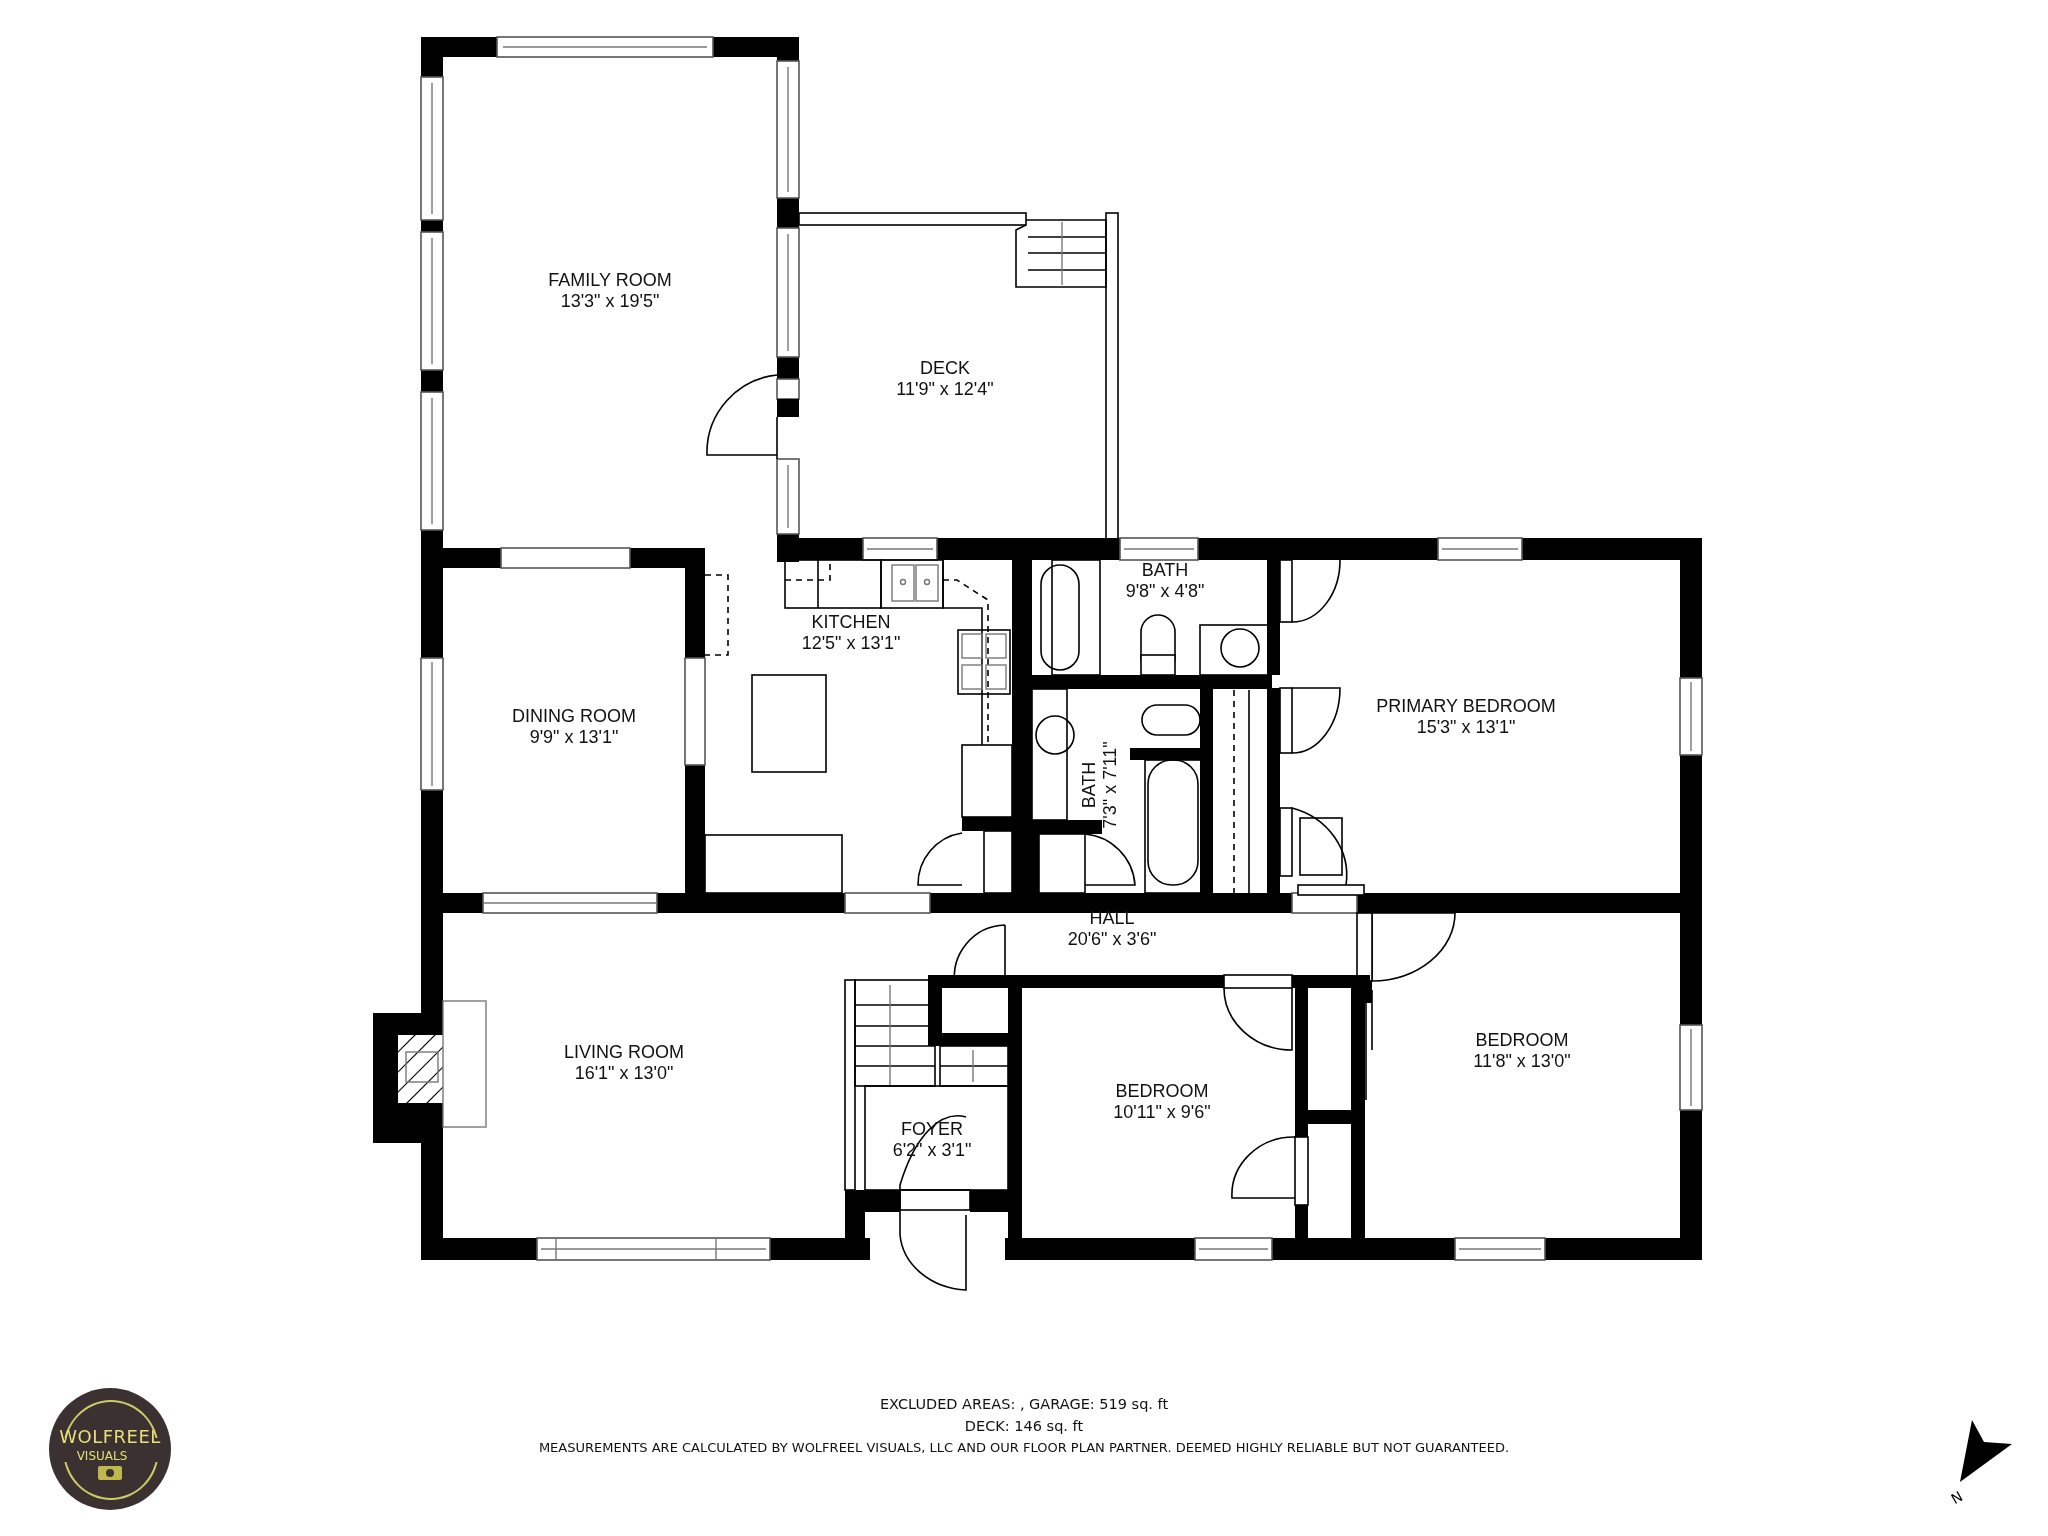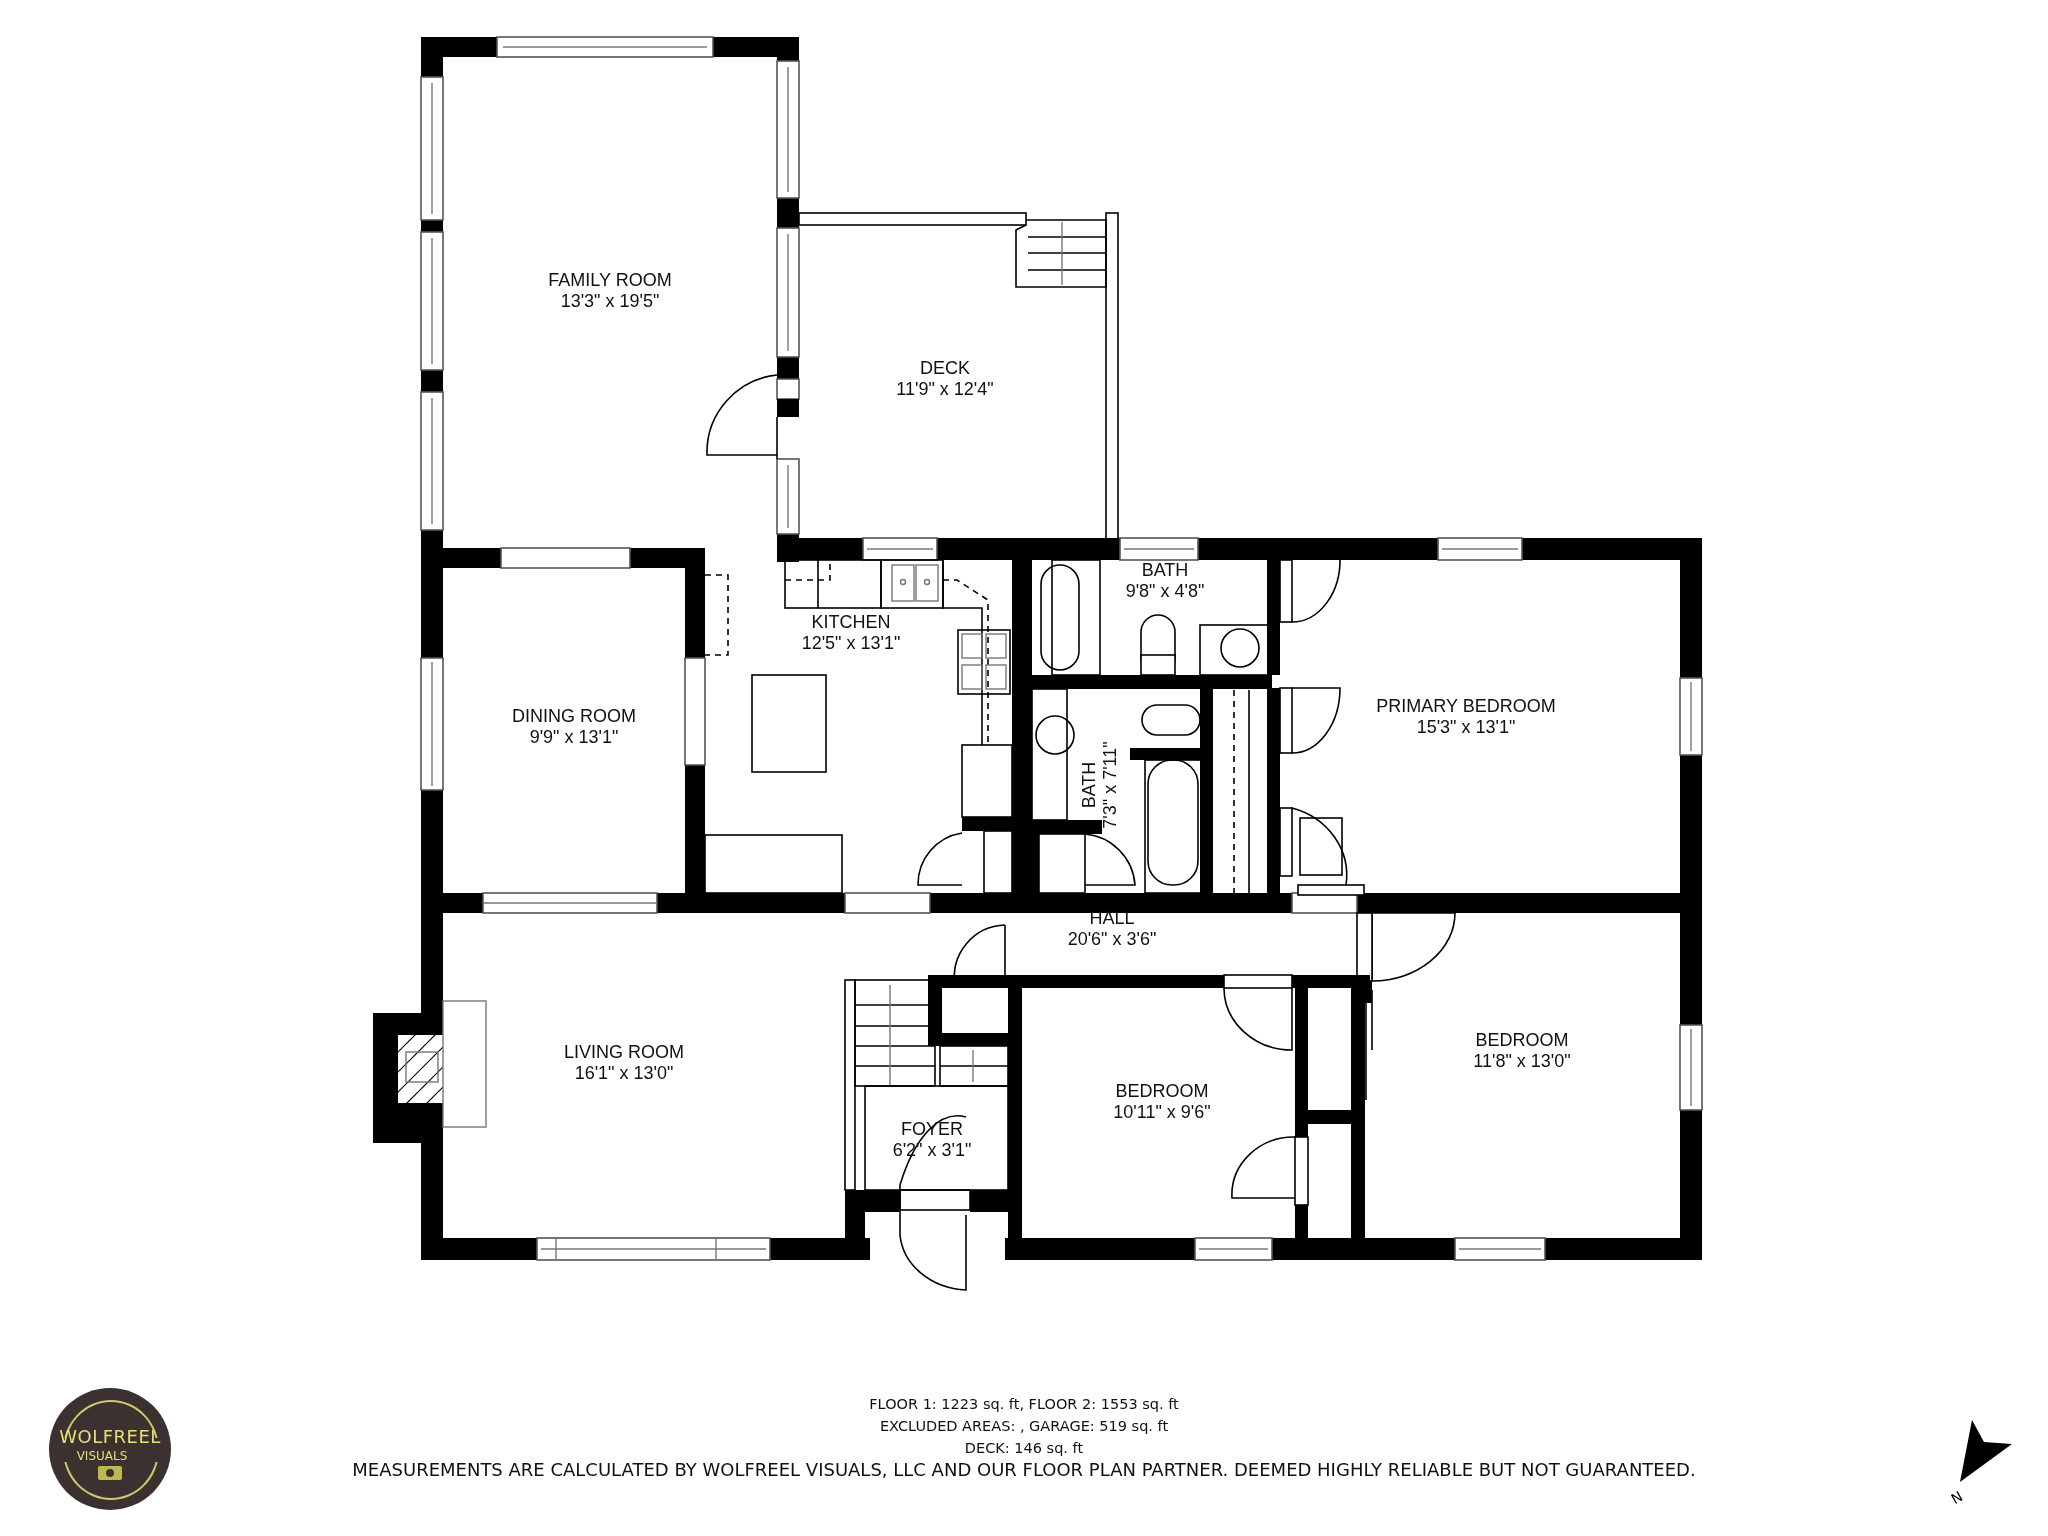--- a/index.html
+++ b/index.html
@@ -7,21 +7,21 @@
   #plan { position:absolute; left:0; top:0; width:2048px; height:1536px; }
   .wall { fill:#000; }
   .thin { fill:none; stroke:#000; stroke-width:1.6; }
   .thinw { fill:#fff; stroke:#000; stroke-width:1.6; }
   .gray { fill:none; stroke:#777; stroke-width:1.4; }
   .dash { fill:none; stroke:#000; stroke-width:1.6; stroke-dasharray:6 5; }
   .win { fill:#fff; stroke:#555; stroke-width:1.6; }
   .lbl { position:absolute; text-align:center; color:#111; font-family:"Liberation Sans", sans-serif; font-size:18px; line-height:21px; transform:translateX(-50%); white-space:nowrap; }
   .lbl.vert { transform:translate(-50%,-50%) rotate(-90deg); }
   #summary { position:absolute; left:0; width:2048px; top:1393px; text-align:center; font-family:"DejaVu Sans", sans-serif; font-size:14.5px; line-height:22px; color:#111; }
-  #summary .disc { font-size:18px; }
+  #summary .disc { font-size:13px; }
   #logo { position:absolute; left:49px; top:1388px; width:122px; height:122px; border-radius:50%; background:#3b3130; }
   #logo .ring { position:absolute; left:14px; top:12px; width:92px; height:96px; border:2px solid #cfc86a; border-radius:50%; clip-path: polygon(0 0,100% 0,100% 38%,0 38%, 0 62%,100% 62%,100% 100%,0 100%); }
   #logo .w { position:absolute; left:0; width:122px; top:38px; text-align:center; font-family:"DejaVu Sans", sans-serif; font-size:18px; color:#e6df7a; letter-spacing:0.5px; }
   #logo .v { position:absolute; left:0; width:106px; top:61px; text-align:center; font-family:"DejaVu Sans", sans-serif; font-size:12px; color:#e6df7a; }
   #logo .cam { position:absolute; left:49px; top:78px; width:24px; height:14px; background:#bfb84f; border-radius:2px; }
   #logo .cam:after { content:""; position:absolute; left:8px; top:3px; width:8px; height:8px; border-radius:50%; background:#3b3130; }
   #compass { position:absolute; left:1950px; top:1420px; width:80px; height:100px; }
 </style>
 </head>
 <body>
@@ -306,21 +306,20 @@
 <div class="lbl" style="left:1162px; top:1081px;">
   <div>BEDROOM</div>
   <div>10'11" x 9'6"</div>
 </div>
 <div class="lbl" style="left:1522px; top:1030px;">
   <div>BEDROOM</div>
   <div>11'8" x 13'0"</div>
 </div>
 
 <div id="summary">
-  <div>FLOOR 1: 1223 sq. ft, FLOOR 2: 1553 sq. ft</div>
   <div>EXCLUDED AREAS: , GARAGE: 519 sq. ft</div>
   <div>DECK: 146 sq. ft</div>
   <div class="disc">MEASUREMENTS ARE CALCULATED BY WOLFREEL VISUALS, LLC AND OUR FLOOR PLAN PARTNER. DEEMED HIGHLY RELIABLE BUT NOT GUARANTEED.</div>
 </div>
 
 <div id="logo">
   <div class="ring"></div>
   <div class="w">WOLFREEL</div>
   <div class="v">VISUALS</div>
   <div class="cam"></div>

